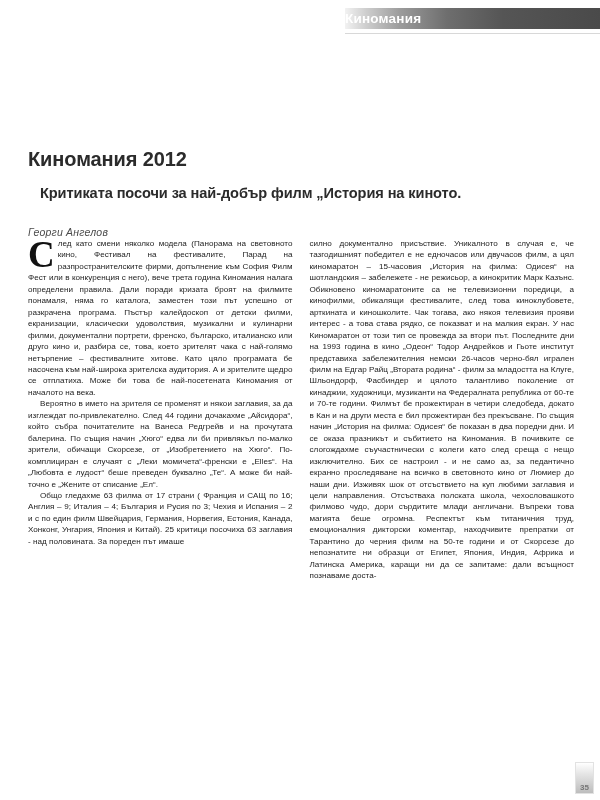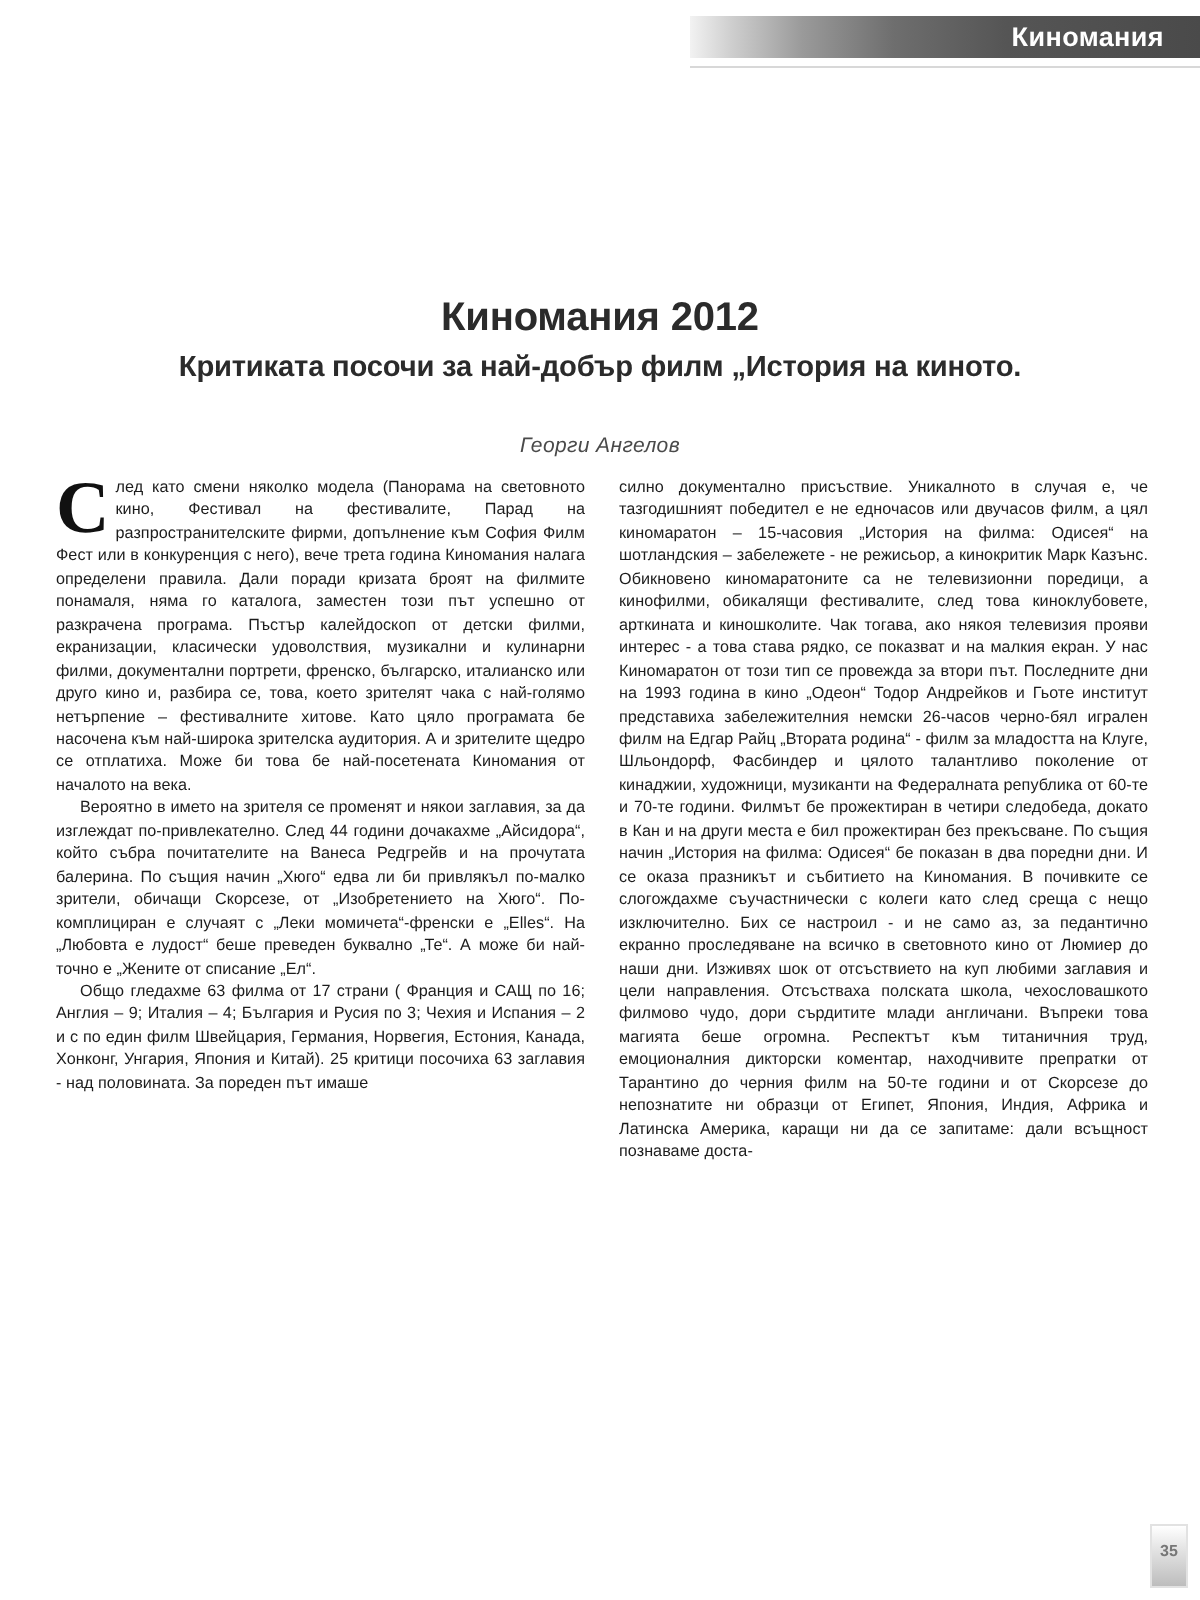--- a/index.html
+++ b/index.html
@@ -18,21 +18,20 @@
   
   .header-bar {
     position: absolute;
     top: 8px;
     left: 345px;
     right: 0;
     height: 21px;
     background: linear-gradient(to right, #f2f2f2 0%, #cfcfcf 8%, #9a9a9a 22%, #6e6e6e 40%, #555555 62%, #4a4a4a 100%);
     display: flex;
     align-items: center;
-    justify-content: flex-end;
   }
   .header-bar .header-title {
     color: #ffffff;
     font-size: 13.5px;
     font-weight: bold;
     letter-spacing: 0.2px;
     padding-right: 18px;
     white-space: nowrap;
   }
   .header-rule {
@@ -43,36 +42,36 @@
     height: 1px;
     background: #d8d8d8;
   }
 
   
   .title-block {
     position: absolute;
     top: 148px;
     left: 28px;
     right: 28px;
-    text-align: center;
+    text-align: left;
   }
   .article-title {
     font-size: 20px;
     font-weight: bold;
     color: #2b2b2b;
     line-height: 1.18;
     margin: 0 0 3px 0;
     letter-spacing: -0.1px;
   }
   .article-subtitle {
     font-size: 14.6px;
     font-weight: bold;
     color: #2b2b2b;
     line-height: 1.28;
-    margin: 0;
+    margin: 12px;
     letter-spacing: -0.1px;
   }
   .article-author {
     margin-top: 24px;
     font-size: 10.5px;
     font-style: italic;
     color: #4a4a4a;
     letter-spacing: 0.2px;
   }
 
@@ -128,21 +127,21 @@
     background: linear-gradient(to bottom, #ffffff 0%, #e6e6e6 35%, #bdbdbd 100%);
     border: 1px solid #e2e2e2;
     display: flex;
     align-items: flex-end;
     justify-content: center;
   }
   .page-number-box .page-number {
     font-size: 8px;
     font-weight: bold;
     color: #777777;
-    padding-bottom: 13px;
+    padding-bottom: 1px;
   }
 </style>
 </head>
 <body>
 
 <div class="header-bar">
   <span class="header-title">Киномания</span>
 </div>
 <div class="header-rule"></div>
 

